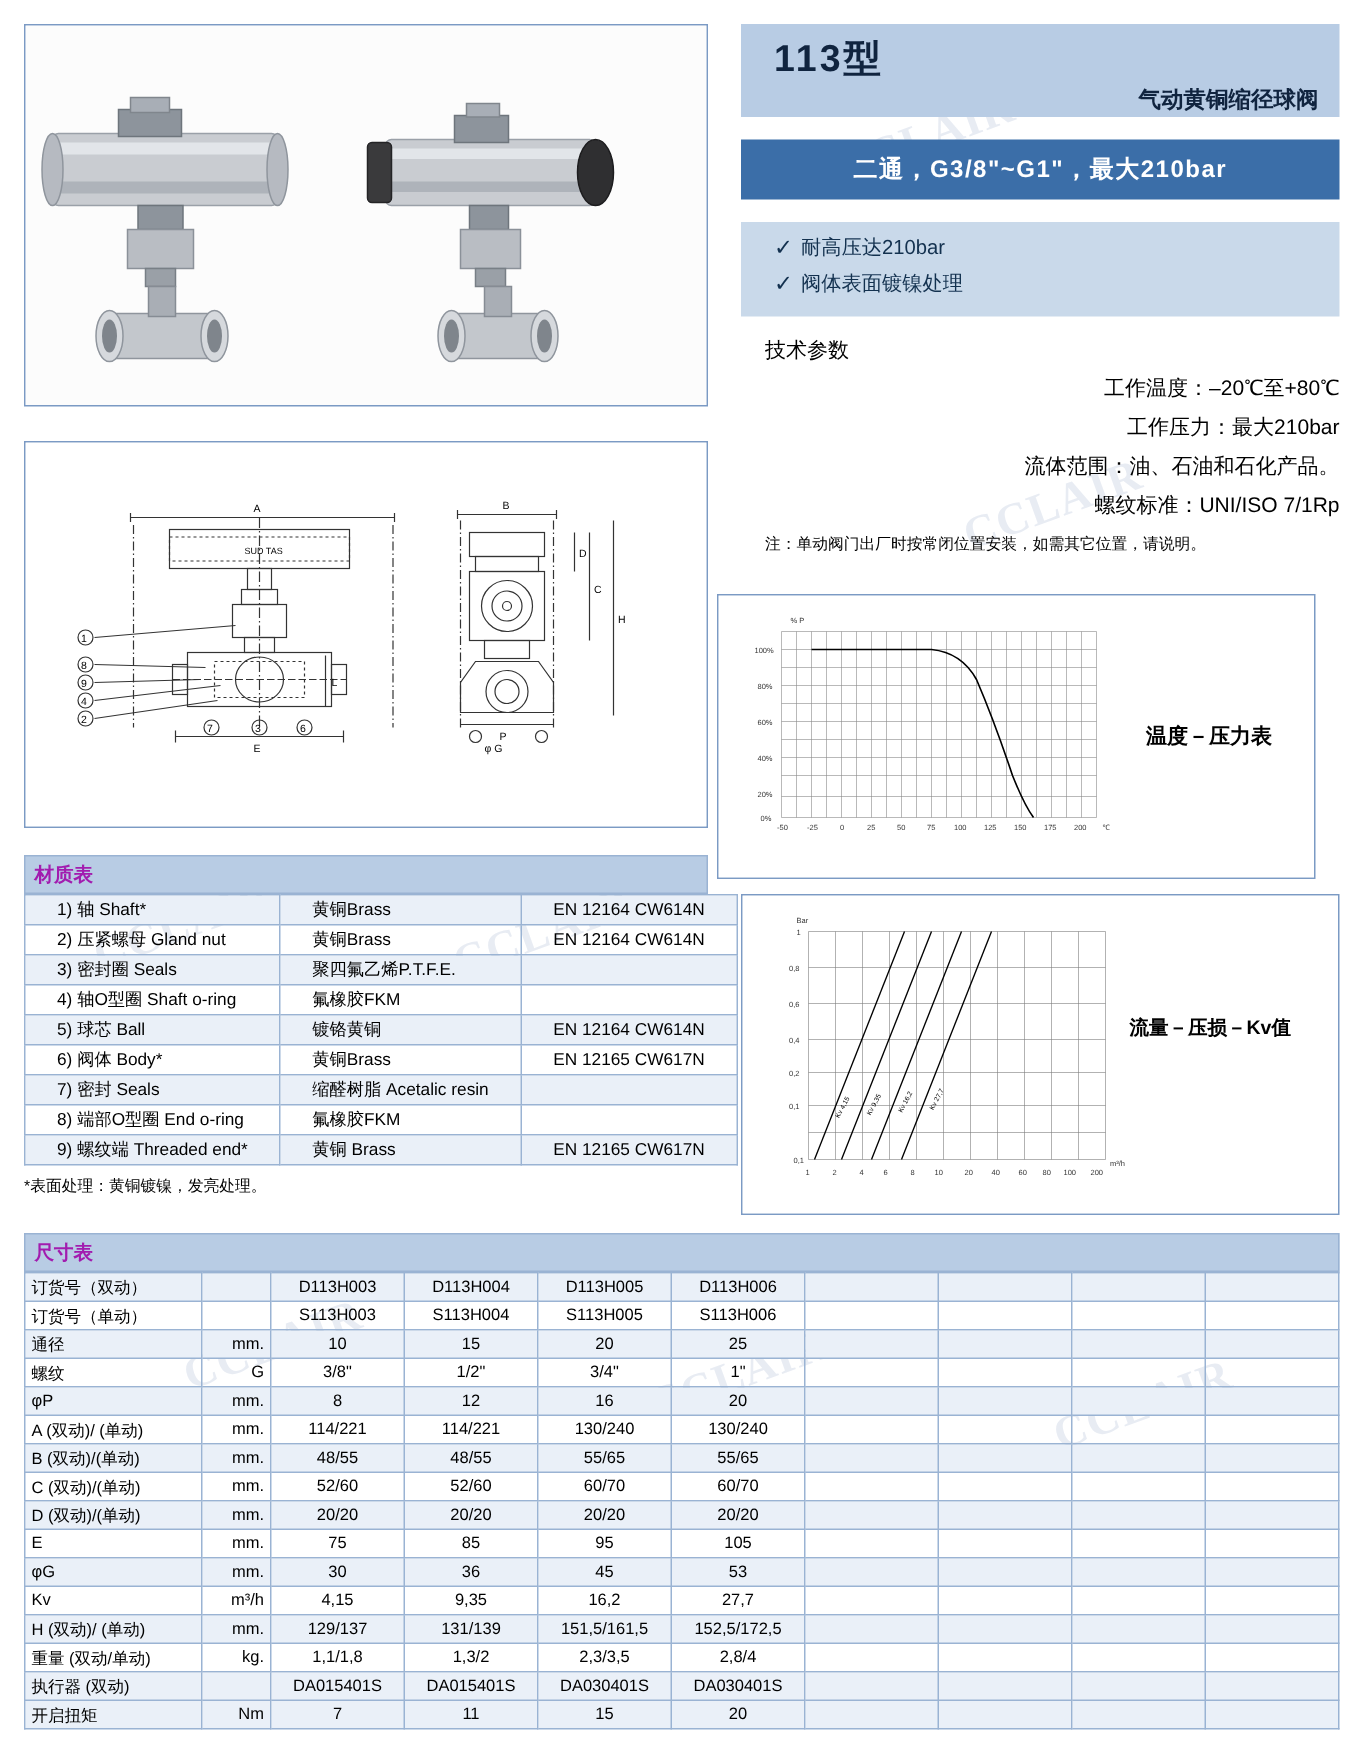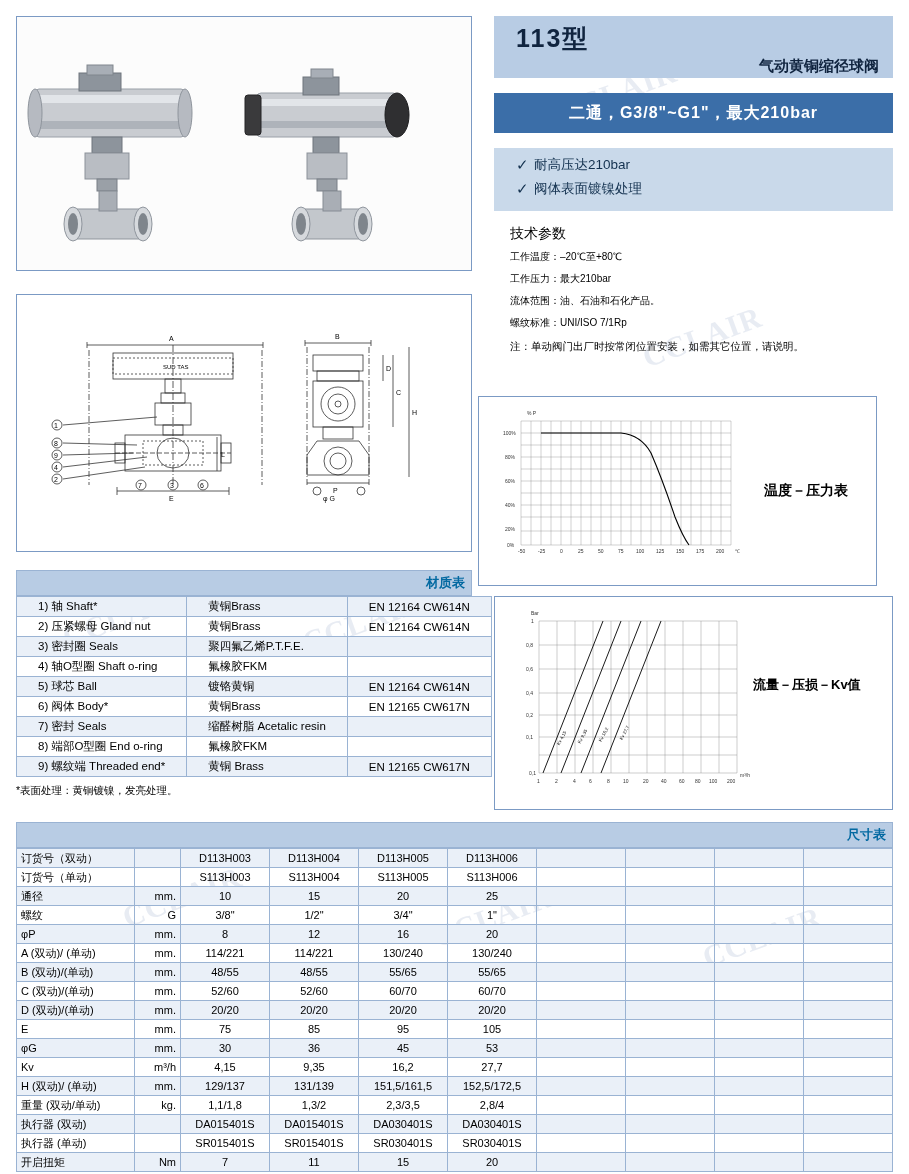--- a/index.html
+++ b/index.html
@@ -56,27 +56,26 @@
   }
 
   
   .mat-wrap {
     position: absolute;
     left: 16px; top: 570px;
     width: 456px;
   }
   .tbl-title {
     background: #b8cce4;
-    color: #0369a1;
+    color: #a21caf;
     font-size: 13px;
     font-weight: bold;
     padding: 3px 6px;
     border: 1px solid #9ab3d3;
     box-sizing: border-box;
-    text-align: right;
   }
   table.mat {
     border-collapse: collapse;
     width: 456px;
     font-size: 11.5px;
   }
   table.mat td {
     border: 1px solid #9ab3d3;
     padding: 2px 21px;
     height: 19px;
@@ -156,22 +155,23 @@
     position: absolute;
     left: 510px; top: 225px;
     width: 383px;
   }
   .spec-title {
     font-size: 14px;
     font-weight: normal;
     margin-bottom: 7px;
   }
   .spec-line {
-    font-size: 10px;
+    font-size: 14px;
     margin-bottom: 8px;
+    text-align: right;
   }
   .spec-note {
     font-size: 10.5px;
     margin-top: 10px;
   }
 
   .chart-box {
     position: absolute;
     border: 1px solid #7b9ac4;
     background: #fff;
@@ -779,32 +779,20 @@
           <td class="unit"></td>
           <td>DA015401S</td>
           <td>DA015401S</td>
           <td>DA030401S</td>
           <td>DA030401S</td>
           <td></td>
           <td></td>
           <td></td>
           <td></td>
         </tr>
-        <tr>
-          <td class="lbl">执行器 (单动)</td>
-          <td class="unit"></td>
-          <td>SR015401S</td>
-          <td>SR015401S</td>
-          <td>SR030401S</td>
-          <td>SR030401S</td>
-          <td></td>
-          <td></td>
-          <td></td>
-          <td></td>
-        </tr>
         <tr class="dim-alt">
           <td class="lbl">开启扭矩</td>
           <td class="unit">Nm</td>
           <td>7</td>
           <td>11</td>
           <td>15</td>
           <td>20</td>
           <td></td>
           <td></td>
           <td></td>

